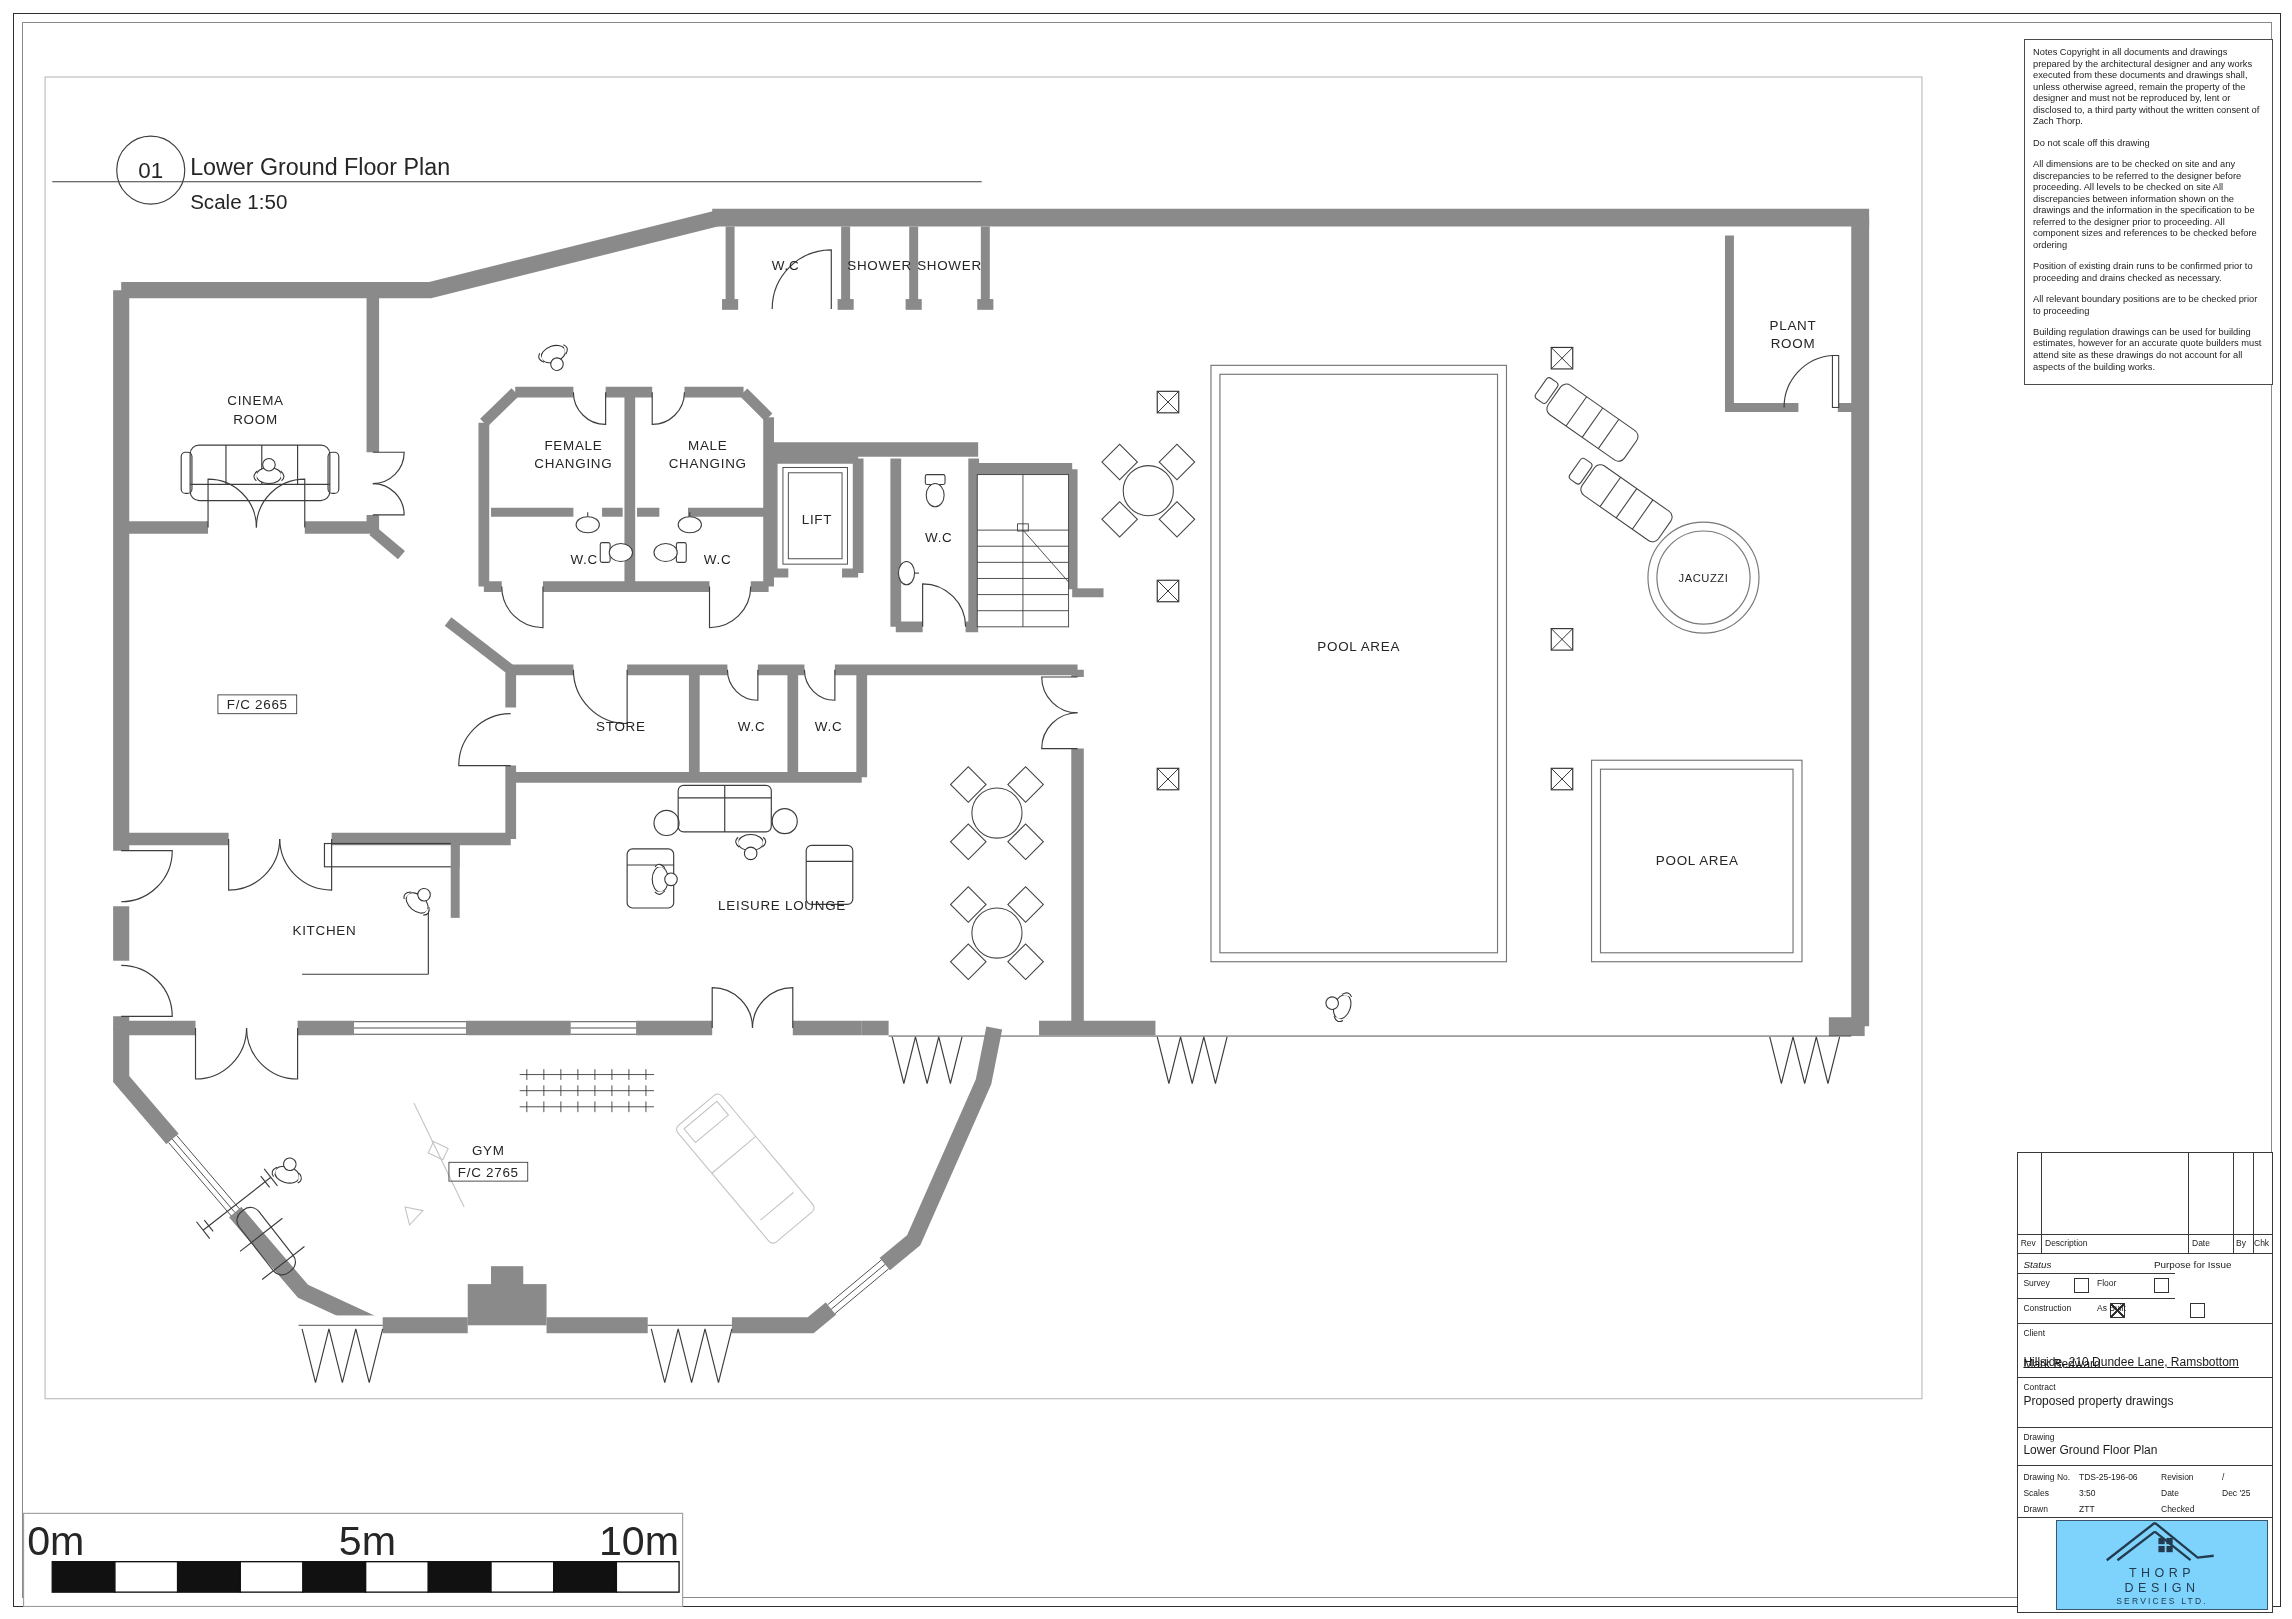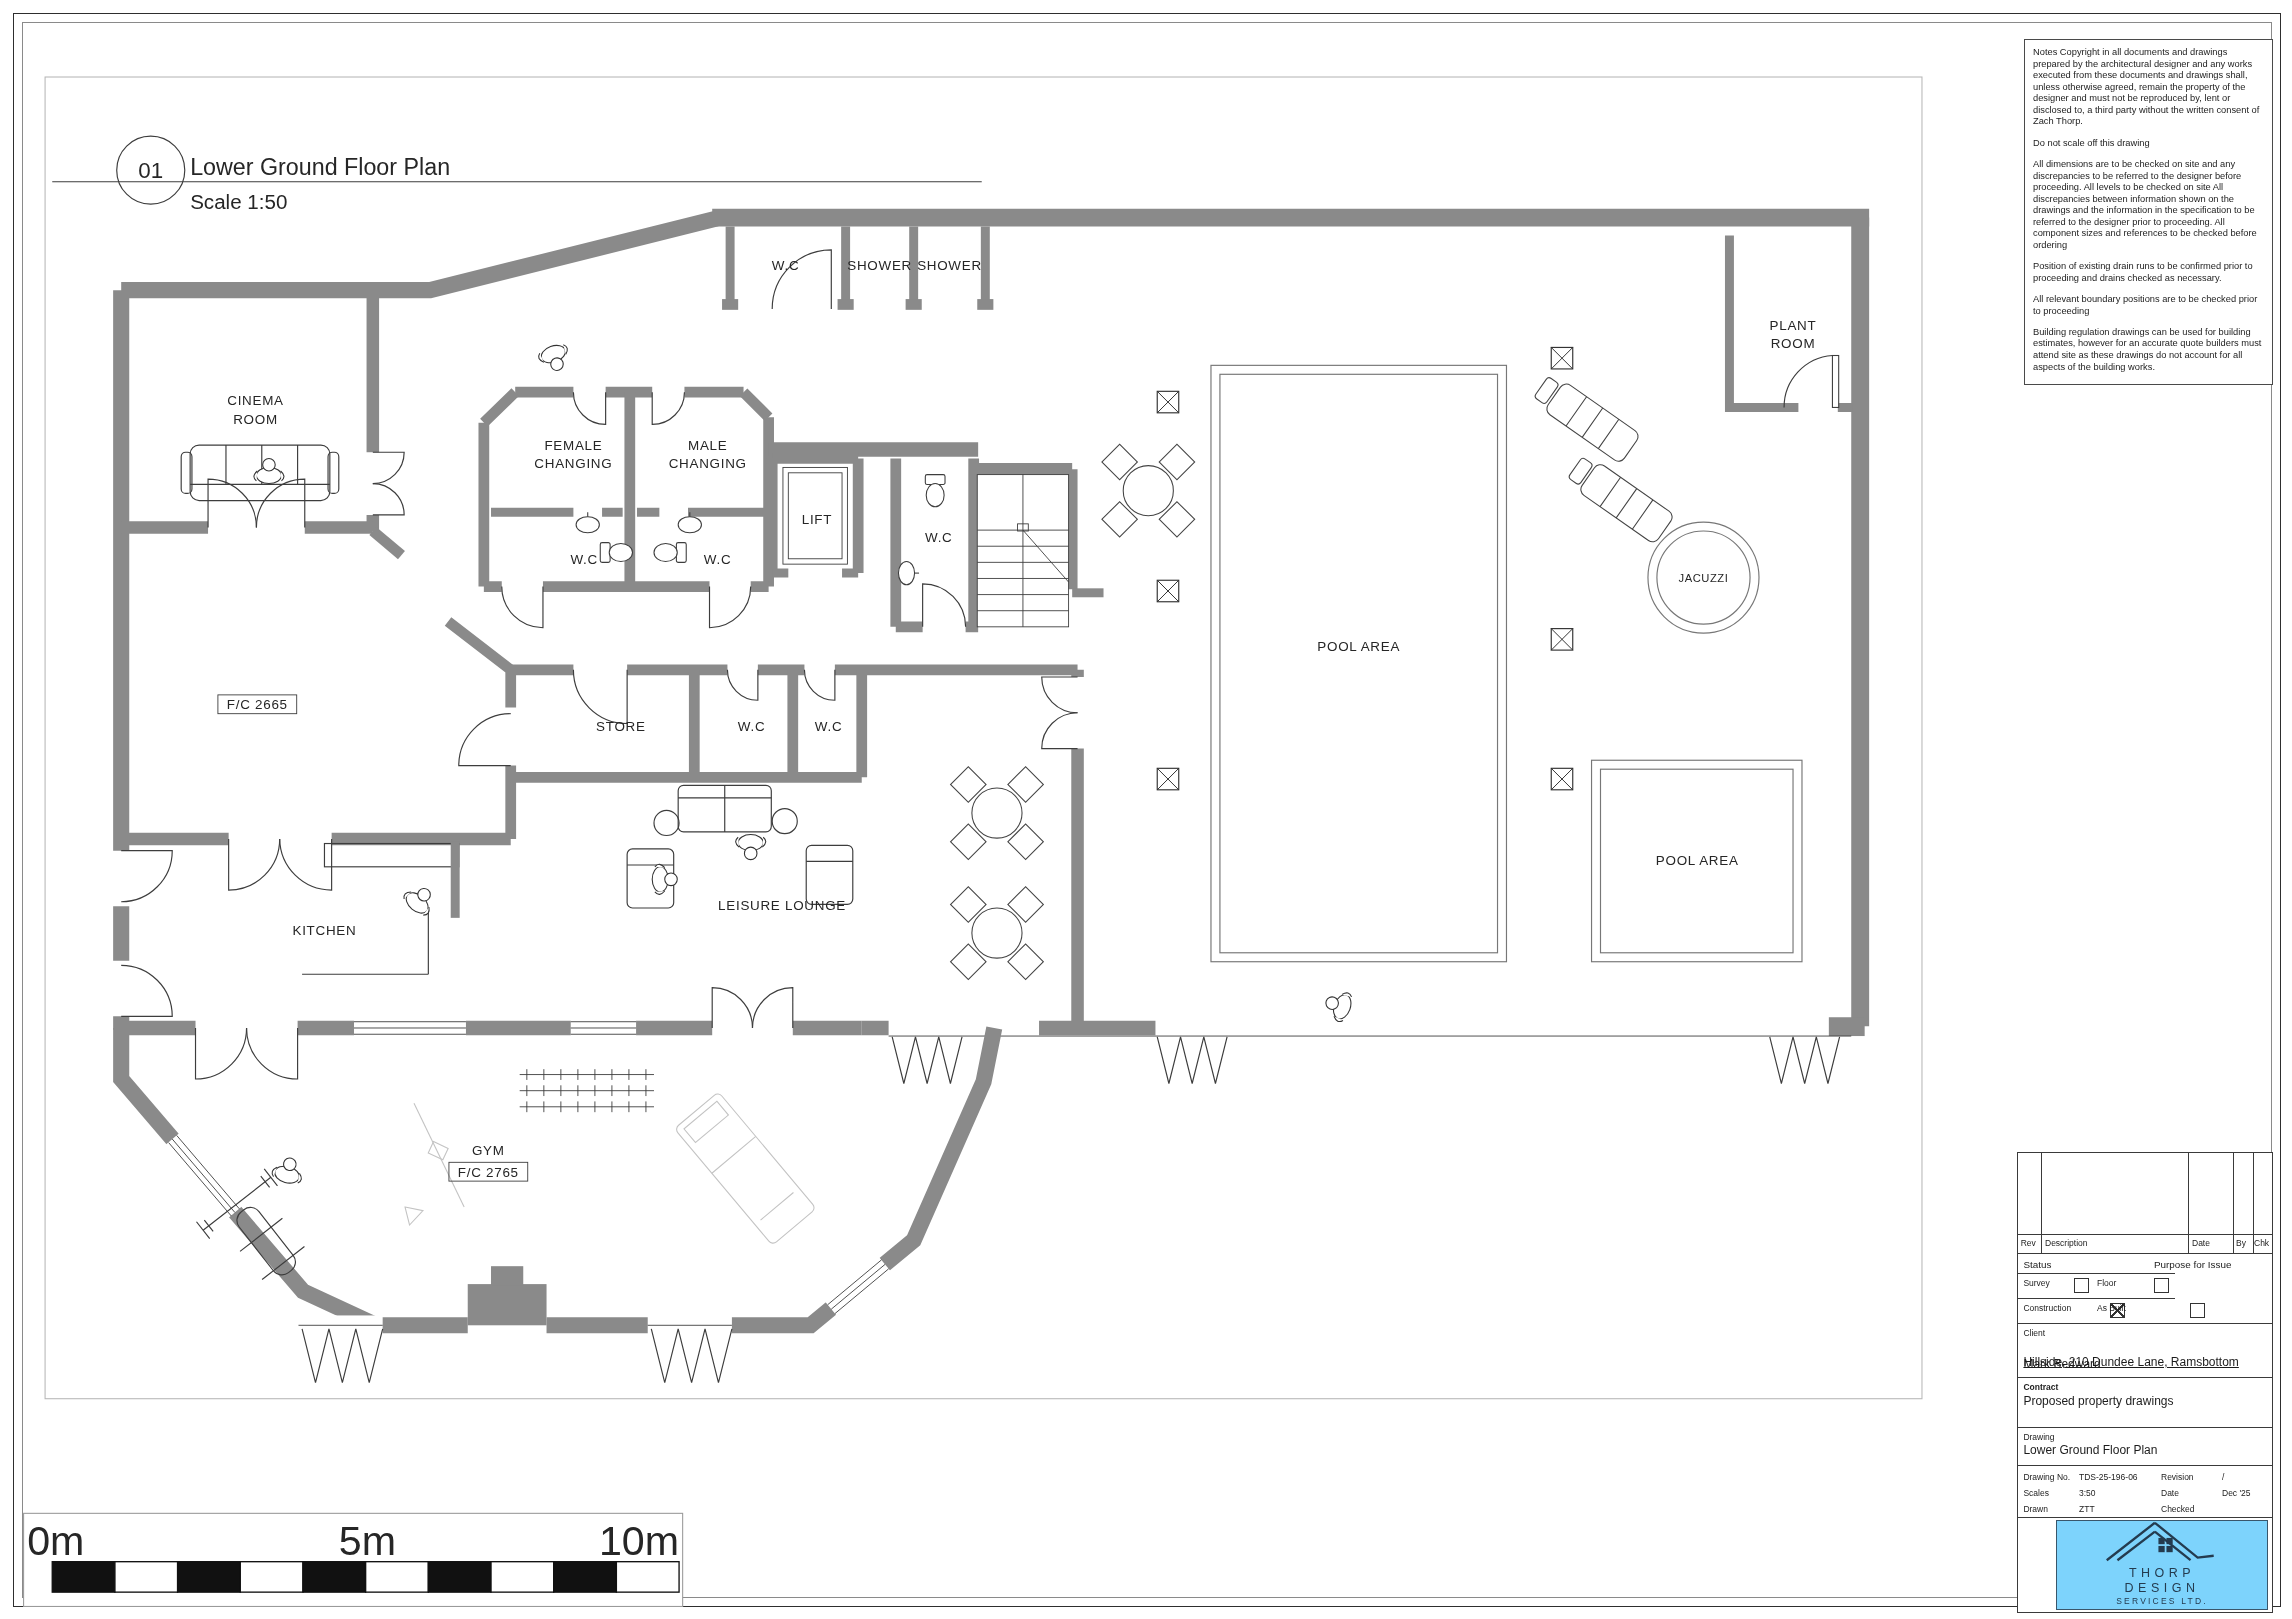--- a/index.html
+++ b/index.html
@@ -388,21 +388,21 @@
       <div class="hr" style="top:81px;"></div>
       <div class="tb-abs small-cap" style="left:2.7px;top:85px;">Rev</div>
       <div class="tb-abs small-cap" style="left:27px;top:85px;">Description</div>
       <div class="tb-abs small-cap" style="left:174px;top:85px;">Date</div>
       <div class="tb-abs small-cap" style="left:218px;top:85px;">By</div>
       <div class="tb-abs small-cap" style="left:236px;top:85px;">Chk</div>
       <div class="hr" style="top:100px;"></div>
     </div>
 
     <div>
-      <div class="tb-abs" style="left:5.4px;top:106px;font-size:9.9px;">Status</div>
+      <div class="tb-abs" style="left:5.4px;top:106px;font-size:9.9px;font-style:italic;">Status</div>
       <div class="tb-abs" style="left:136px;top:106px;font-size:9.9px;">Purpose for Issue</div>
       <div class="hr" style="top:120px;width:62%;"></div>
       <div class="tb-abs small-cap" style="left:5.4px;top:125px;">Survey</div>
       <span class="cb tb-abs" style="left:56px;top:125px;"></span>
       <div class="tb-abs small-cap" style="left:79px;top:125px;">Floor</div>
       <span class="cb tb-abs" style="left:118px;top:125px;"></span>
       <div class="hr" style="top:145px;width:62%;"></div>
       <div class="tb-abs small-cap" style="left:5.4px;top:150px;">Construction</div>
       <span class="cb tb-abs checked" style="left:56px;top:150px;"></span>
       <div class="tb-abs small-cap" style="left:79px;top:150px;">As Built</div>
@@ -411,21 +411,21 @@
     </div>
 
     <div>
       <div class="tb-abs small-cap" style="left:5.4px;top:175px;">Client</div>
       <div class="tb-abs big" style="left:5.4px;top:186px;margin-top:18px;">Mark Bedward</div>
       <div class="tb-abs big" style="left:5.4px;top:202px;text-decoration:underline;">Hillside, 210 Dundee Lane, Ramsbottom</div>
       <div class="hr" style="top:224px;"></div>
     </div>
 
     <div>
-      <div class="tb-abs small-cap" style="left:5.4px;top:229px;font-weight:bold;">Contract</div>
+      <div class="tb-abs small-cap" style="left:5.4px;top:229px;">Contract</div>
       <div class="tb-abs big" style="left:5.4px;top:241px;">Proposed property drawings</div>
       <div class="hr" style="top:274px;"></div>
     </div>
 
     <div>
       <div class="tb-abs small-cap" style="left:5.4px;top:279px;">Drawing</div>
       <div class="tb-abs big" style="left:5.4px;top:290px;">Lower Ground Floor Plan</div>
       <div class="hr" style="top:312px;"></div>
     </div>
 

